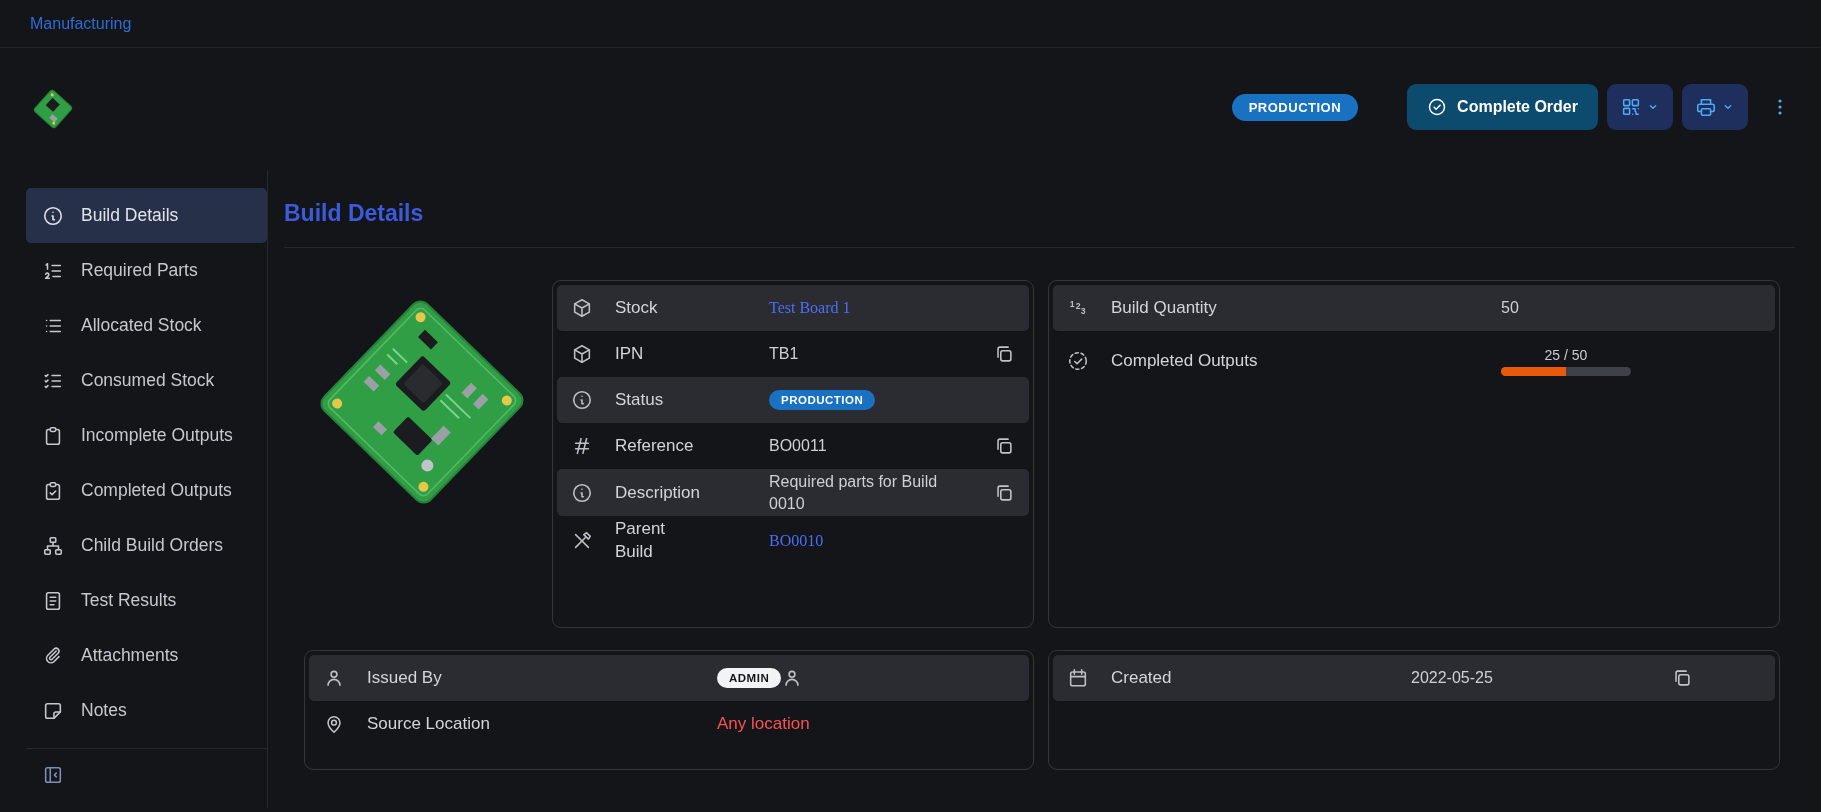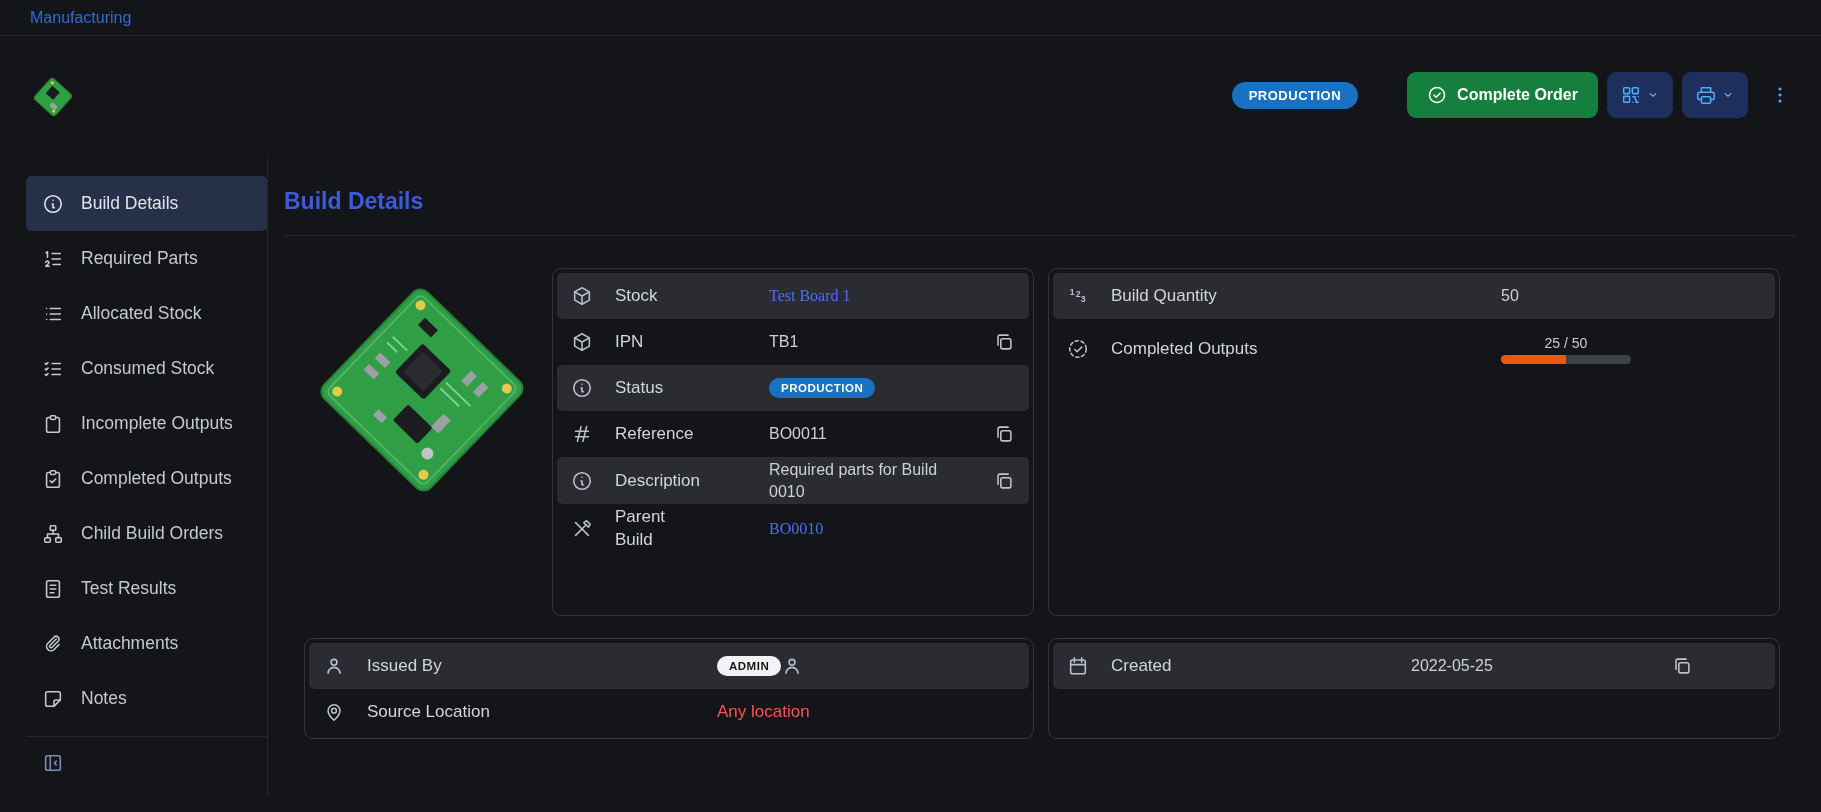--- a/index.html
+++ b/index.html
@@ -5,33 +5,33 @@
   * { box-sizing: border-box; }
   html,body { margin:0; padding:0; }
   body {
     width:1821px; height:812px; overflow:hidden;
     background:#141519; color:#c9cbd1;
     font-family:"Liberation Sans", sans-serif;
   }
   svg { display:block; }
 
   
-  .breadcrumb-bar { height:36px; display:flex; align-items:center; padding:0 30px; border-bottom:1px solid #232428; }
+  .breadcrumb-bar { height:48px; display:flex; align-items:center; padding:0 30px; border-bottom:1px solid #232428; }
   .breadcrumb-link { color:#2e6bd6; font-size:16px; text-decoration:none; cursor:pointer; }
 
   
   .header { display:flex; align-items:center; height:122px; padding:10px 26px 14px 30px; }
   .header-left { display:flex; align-items:flex-start; gap:22px; }
   .thumb { width:46px; height:46px; margin-top:4px; cursor:pointer; }
   .page-title { font-size:23px; font-weight:bold; color:#3b5bdb; }
   .page-subtitle { margin-top:15px; font-size:17px; color:#c9cbd1; }
   .header-right { margin-left:auto; display:flex; align-items:center; gap:9px; }
   .status-pill { background:#1971c2; color:#fff; font-size:13px; font-weight:bold; letter-spacing:.5px;
                  padding:6px 17px; border-radius:15px; margin-right:40px; }
-  .btn-complete { display:flex; align-items:center; gap:10px; background:#15803d; color:#fff;
+  .btn-complete { display:flex; align-items:center; gap:10px; background:#0c4a6e; color:#fff;
                   font-size:16px; font-weight:bold; font-family:inherit; border:none; border-radius:9px;
                   height:46px; padding:0 20px; cursor:pointer; }
   .btn-icon { display:flex; align-items:center; justify-content:center; gap:3px; width:66px; height:46px;
               background:#1e2f5e; color:#4dabf7; border:none; border-radius:9px; cursor:pointer; }
   .btn-dots { background:none; border:none; color:#4dabf7; width:30px; height:46px; margin-left:8px;
               display:flex; align-items:center; justify-content:center; cursor:pointer; }
   .icon16 { width:16px; height:16px; flex:none; display:inline-flex; }
   .icon20 { width:20px; height:20px; flex:none; display:inline-flex; }
   .icon22 { width:22px; height:22px; flex:none; display:inline-flex; }
 
@@ -50,21 +50,21 @@
   .heading-divider { margin-top:20px; border-bottom:1px solid #27282c; }
   .content-grid { margin-top:32px; margin-left:20px; display:grid;
                   grid-template-columns:730px 732px; grid-template-rows:348px 101px;
                   column-gap:14px; row-gap:22px; }
   .top-left { display:flex; gap:12px; }
   .pcb-image { width:236px; height:236px; flex:none; margin-top:4px; cursor:pointer; }
 
   .panel { border:1px solid #34363c; border-radius:9px; padding:4px; overflow:hidden; background:transparent; }
   .panel-details { flex:1; height:348px; }
   .panel-right { height:348px; }
-  .panel-bl, .panel-br { height:101px; }
+  .panel-bl, .panel-br { height:120px; }
 
   
   .row { display:flex; align-items:center; min-height:46px; padding:2px 14px; border-radius:5px; font-size:17px; }
   .row.striped { background:#2a2c31; }
   .row .row-icon { color:#bdc0c6; margin-right:22px; }
   .row-label { flex:none; color:#d2d5da; }
   .panel-details .row-label { width:154px; }
   .panel-right  .row-label { width:390px; }
   .panel-bl     .row-label { width:350px; }
   .panel-br     .row-label { width:300px; }

